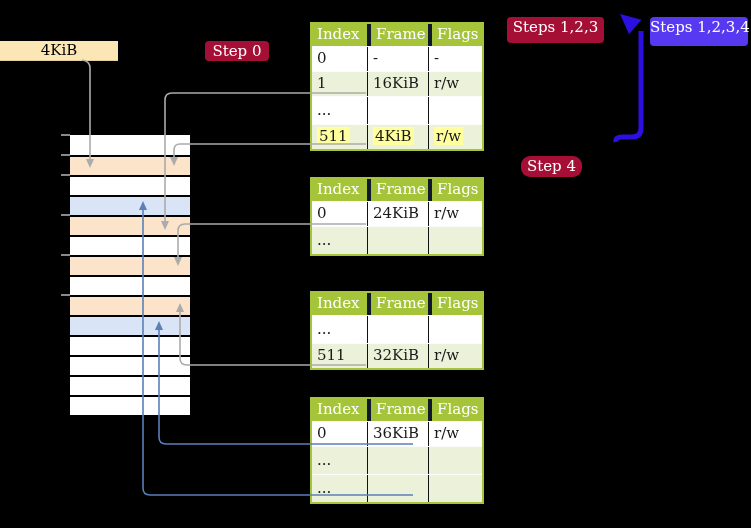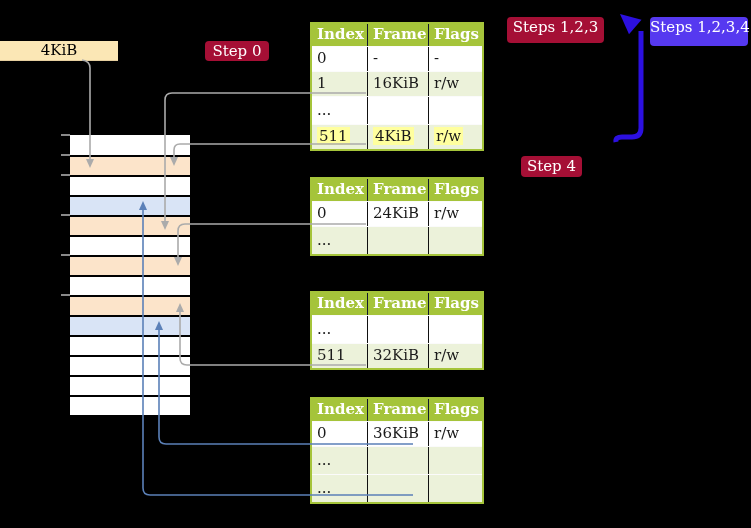--- a/index.html
+++ b/index.html
@@ -10,51 +10,51 @@
   
   .pill{
     position:absolute;color:#fff;font-size:15px;text-align:center;
     border-radius:4px;white-space:nowrap;
   }
   .crimson{background:var(--crimson_label,#a50f35);}
   .indigo{background:var(--indigo_label,#5639f0);}
   #label-step0   {left:205px;top:41px; width:64px;height:20px;line-height:20px;}
   #label-steps123{left:507px;top:17px; width:97px;height:26px;line-height:21px;}
   #label-steps1234{left:650px;top:17px;width:98px;height:29px;line-height:21px;}
-  #label-step4   {left:521px;top:156px;width:61px;height:21px;line-height:21px;}
+  #label-step4   {left:521px;top:156px;width:61px;height:21px;line-height:21px;border-radius:9px;}
   
   #box-4kib{
     position:absolute;left:0;top:41px;width:118px;height:19px;line-height:19px;
     background:var(--wheat_box,#fbe7b5);color:#000;font-size:15px;text-align:center;
     border-bottom:1px solid #e6cf9f;
   }
   
   .ptable{
     position:absolute;left:310px;width:170px;
     border:2px solid var(--table_header_green,#a5c43a);background:#fff;
   }
   #table-1{top:22px;} #table-2{top:177px;} #table-3{top:291px;} #table-4{top:397px;}
   .trow{display:flex;height:25px;box-sizing:border-box;background:#fff;}
   .trow.tall{height:28px;}
   .trow + .trow{border-top:1px solid #fbfbfb;}
   .trow.header{
     height:22px;background:var(--table_header_green,#a5c43a);
-    color:#fff;font-weight:bold;border-top:none;
+    color:#fff;font-weight:normal;border-top:none;
   }
   .trow.shade{background:var(--table_row_green,#ecf2da);}
   .tcell{
     box-sizing:border-box;padding-left:5px;font-size:15px;line-height:23px;
     color:#1a1a1a;overflow:hidden;
   }
   .trow.tall .tcell{line-height:26px;}
   .header .tcell{color:#fff;line-height:21px;}
   .tcell:nth-child(1){width:55px;}
   .tcell:nth-child(2){width:61px;border-left:1px solid #111;}
   .tcell:nth-child(3){width:54px;border-left:1px solid #111;}
-  .header .tcell:nth-child(2),.header .tcell:nth-child(3){border-left:1px solid #0f172a;}
+  .header .tcell:nth-child(2),.header .tcell:nth-child(3){border-left:4px solid #0f172a;}
   .hl{background:var(--highlight_yellow,#ffff9e);padding:0 2px;}
   
   #memory-strip{
     position:absolute;left:70px;top:135px;width:120px;height:280px;
     display:flex;flex-direction:column;
   }
   .mrow{box-sizing:border-box;height:20px;background:#fff;}
   .mrow + .mrow{border-top:2px solid #000;}
   .mrow.peach{background:var(--memory_peach,#fce4ca);}
   .mrow.blue{background:var(--memory_blue,#d9e4f6);}

